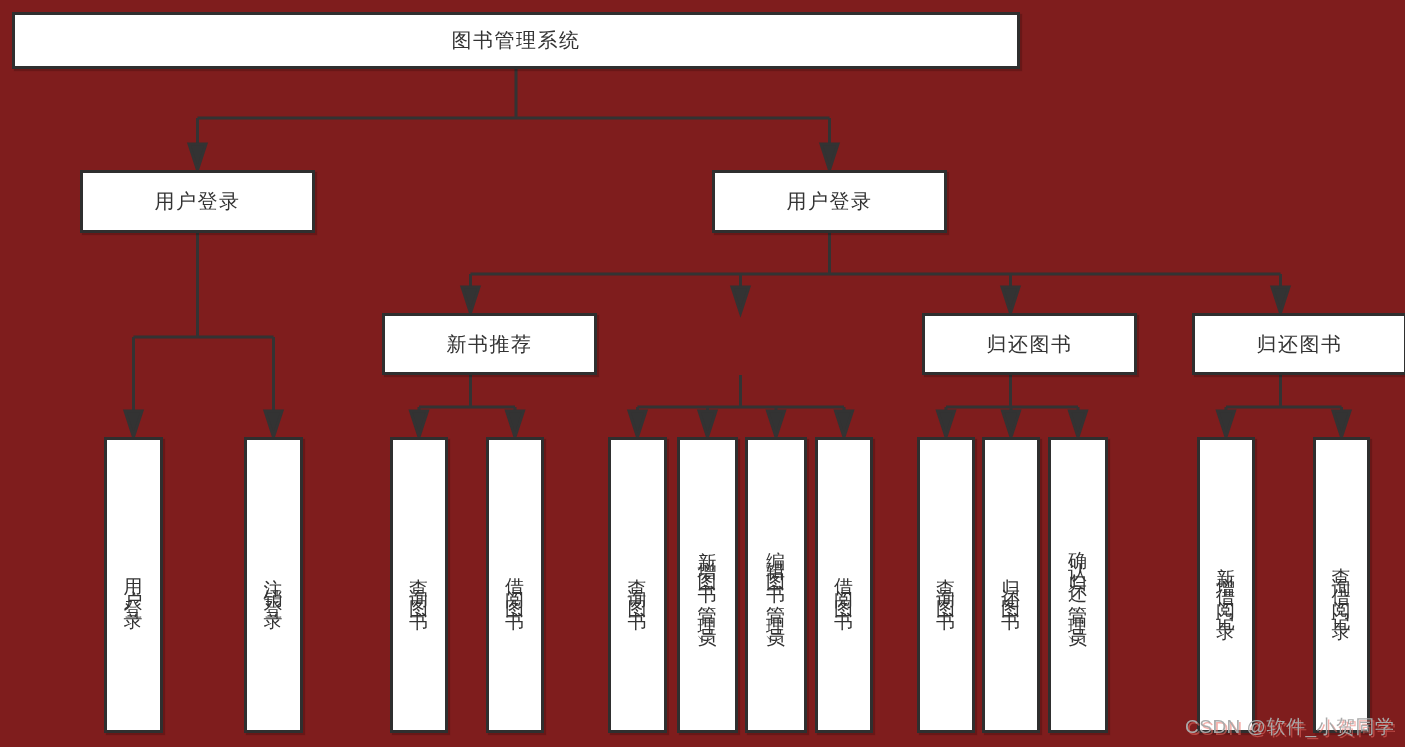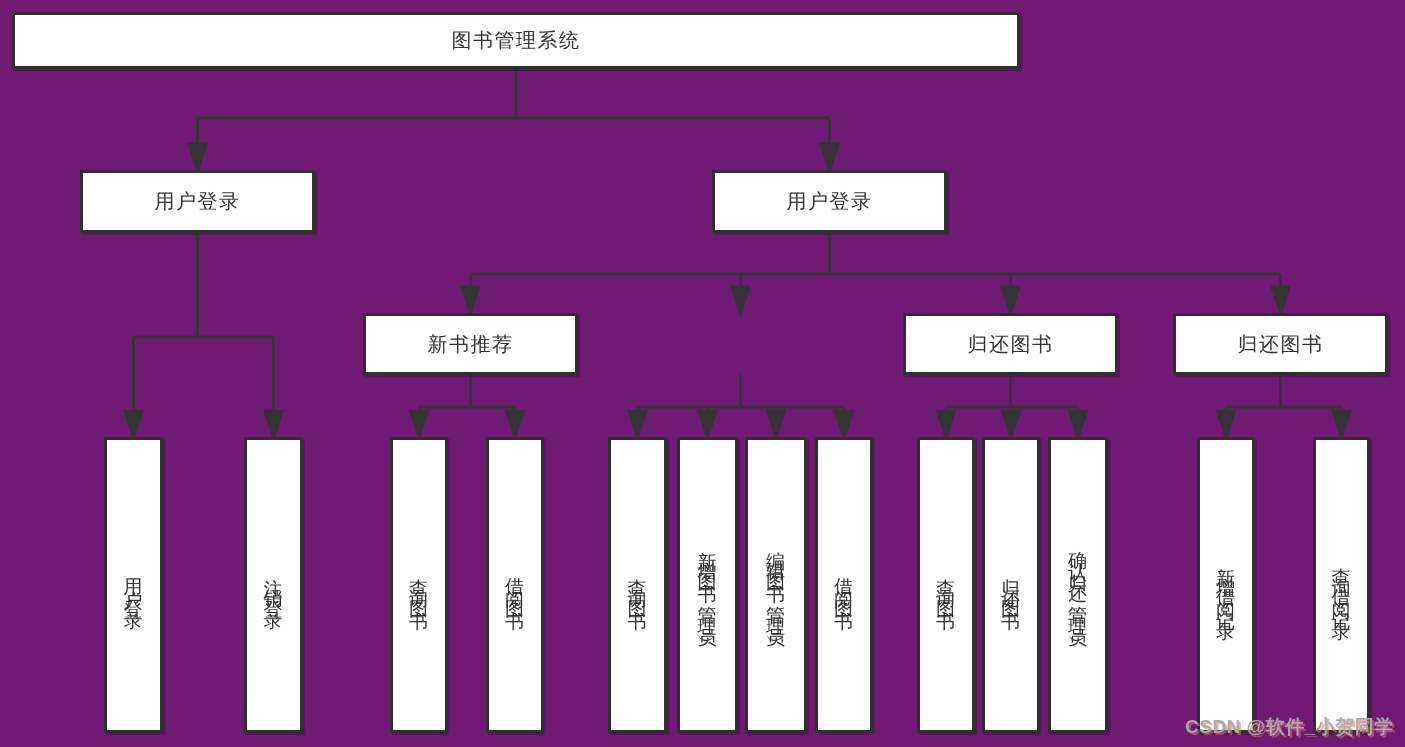--- a/index.html
+++ b/index.html
@@ -1,41 +1,40 @@
 <!DOCTYPE html>
 <html><head>
 <meta charset="utf-8">
 <style>
   html,body { margin:0; padding:0; background:#ffffff; }
   .stage {
-    position:relative; width:1405px; height:747px; background:#701a75;
+    position:relative; width:1405px; height:747px; background:#7f1d1d;
     font-family:"Liberation Sans","DejaVu Sans",sans-serif; overflow:hidden;
   }
   .connectors { position:absolute; left:0; top:0; width:1405px; height:747px; }
   .node {
     position:absolute; box-sizing:border-box;
     border:3px solid #2f2f2f; background:#ffffff;
     box-shadow:2px 2px 1px rgba(0,0,0,0.18);
     display:flex; align-items:center; justify-content:center;
     color:#333333;
   }
   .hbox span { font-size:20px; letter-spacing:1.5px; white-space:nowrap; }
   .l2 { top:170px; width:235px; height:63px; }
-  .l3 { top:313px; width:215px; height:62px; }
+  .l3 { top:313px; width:215px; height:62px;margin-left:19px; }
   .vbox { top:437px; height:296px; }
   .vtext {
     writing-mode:vertical-rl; text-orientation:mixed;
     font-size:19px; letter-spacing:11px; line-height:1;
     white-space:nowrap; color:#333333;
   }
   .watermark {
     position:absolute; left:1185px; top:714px;
     font-size:19px; color:#a9a9a9; letter-spacing:0.5px; white-space:nowrap;
     text-shadow:2px 2px 0 rgba(235,110,100,0.55);
-    font-weight:bold;
   }
 </style>
 </head>
 <body>
 
 <div class="stage">
 
   <svg class="connectors" viewBox="0 0 1405 747" xmlns="http://www.w3.org/2000/svg">
     <g stroke="#333333" stroke-width="3" fill="#333333">
 

